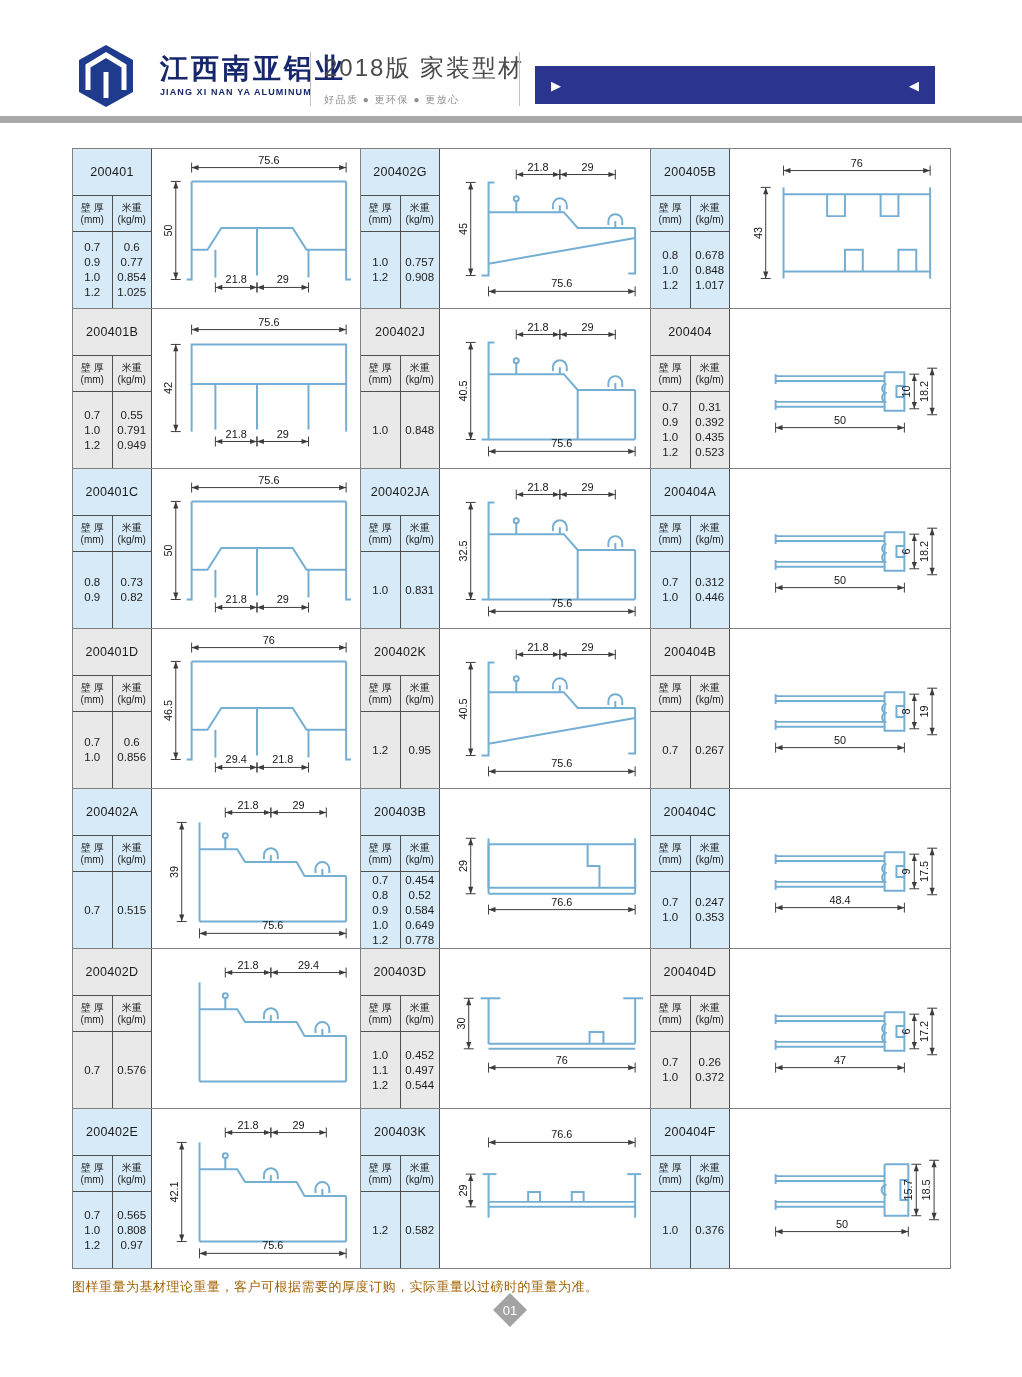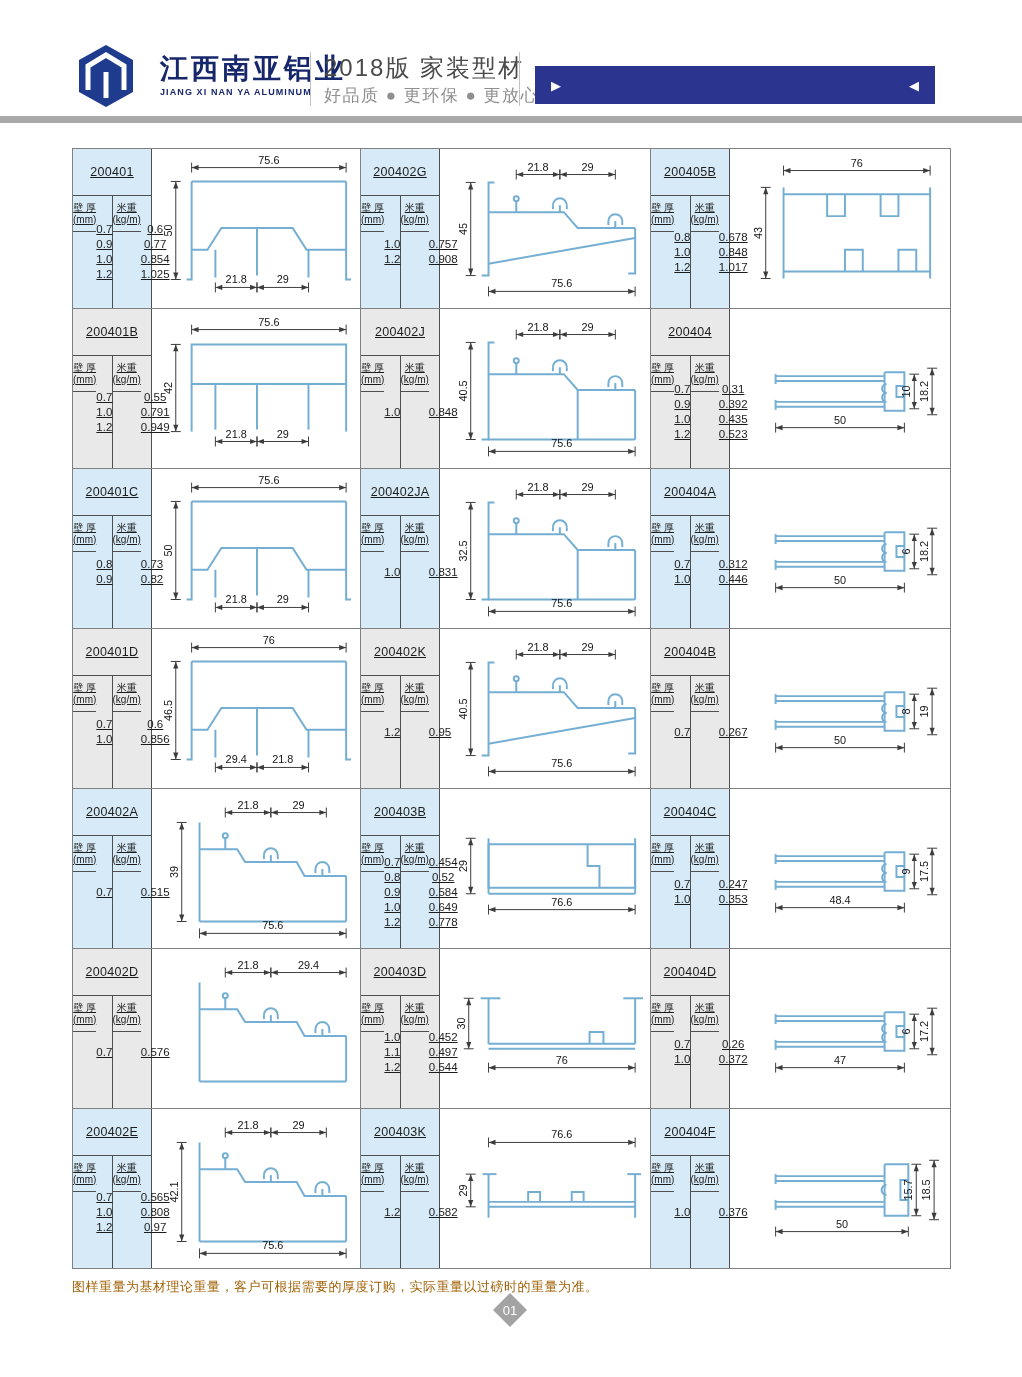--- a/index.html
+++ b/index.html
@@ -8,34 +8,34 @@
 
   
   .logo-icon{position:absolute;left:76px;top:44px;width:60px;height:64px;}
   .brand{position:absolute;left:160px;top:54px;}
   .brand-cn{font-size:28px;font-weight:bold;color:#17276b;letter-spacing:3px;line-height:30px;}
   .brand-en{font-size:9px;font-weight:bold;color:#17276b;letter-spacing:1.1px;margin-top:3px;}
   .hdiv{position:absolute;top:52px;width:1px;height:54px;background:#c2c2c2;}
   .hdiv1{left:310px;} .hdiv2{left:519px;}
   .edition{position:absolute;left:324px;top:52px;}
   .ed-title{font-size:24px;color:#4a4a4a;letter-spacing:2px;}
-  .ed-slogan{font-size:17px;color:#8f8f8f;letter-spacing:1.5px;}
+  .ed-slogan{font-size:10px;color:#8f8f8f;margin-top:9px;letter-spacing:1.5px;}
   .banner{position:absolute;left:535px;top:66px;width:400px;height:38px;display:flex;align-items:center;justify-content:center;color:#fff;font-size:20px;letter-spacing:6px;background:#2b3590;}
   .banner .arrow{position:absolute;font-size:13px;letter-spacing:0;top:12px;}
   .arrow-l{left:16px;} .arrow-r{right:16px;}
   .graybar{position:absolute;left:0;top:116px;width:1022px;height:7px;background:#a9a9a9;}
 
   
   #grid{position:absolute;left:72px;top:148px;display:grid;grid-template-columns:288px 290px 300px;grid-auto-rows:160px;border-left:1px solid #808080;border-top:1px solid #808080;}
   .cell{border-right:1px solid #808080;border-bottom:1px solid #808080;display:flex;background:#fff;overflow:hidden;}
-  .ptable{width:78px;flex:none;display:flex;flex-direction:column;border-right:1px solid #4f4f4f;color:#1c1c1c;text-decoration:underline;}
+  .ptable{width:78px;flex:none;display:flex;flex-direction:column;border-right:1px solid #4f4f4f;color:#1c1c1c;}
   .rowblue{background:#d7eaf7;} .rowgray{background:#e9e9e9;}
   .pcode{height:46px;flex:none;display:flex;align-items:center;justify-content:center;font-size:12.5px;border-bottom:1px solid #4f4f4f;letter-spacing:.3px;}
   .tbody2{flex:1;display:flex;min-height:0;}
-  .tcol{flex:1;display:flex;flex-direction:row;min-width:0;}
+  .tcol{flex:1;display:flex;flex-direction:column;min-width:0;}
   .tcol.first{border-right:1px solid #4f4f4f;}
   .thead{height:35px;flex:none;border-bottom:1px solid #4f4f4f;display:flex;flex-direction:column;align-items:center;justify-content:center;font-size:10px;line-height:12px;}
   .tvals{flex:1;display:flex;flex-direction:column;align-items:center;justify-content:center;}
   .val{height:15px;line-height:15px;font-size:11.5px;}
   .drawing{flex:1;display:flex;align-items:center;justify-content:center;overflow:hidden;}
   svg.draw{width:208px;height:150px;}
   .prof path{fill:none;stroke:#74aed3;stroke-width:2;}
   .dim{stroke:#3c3c3c;stroke-width:1;fill:none;}
   .dimA{fill:#3c3c3c;stroke:none;}
   .dimT{font-size:11px;fill:#141414;}

